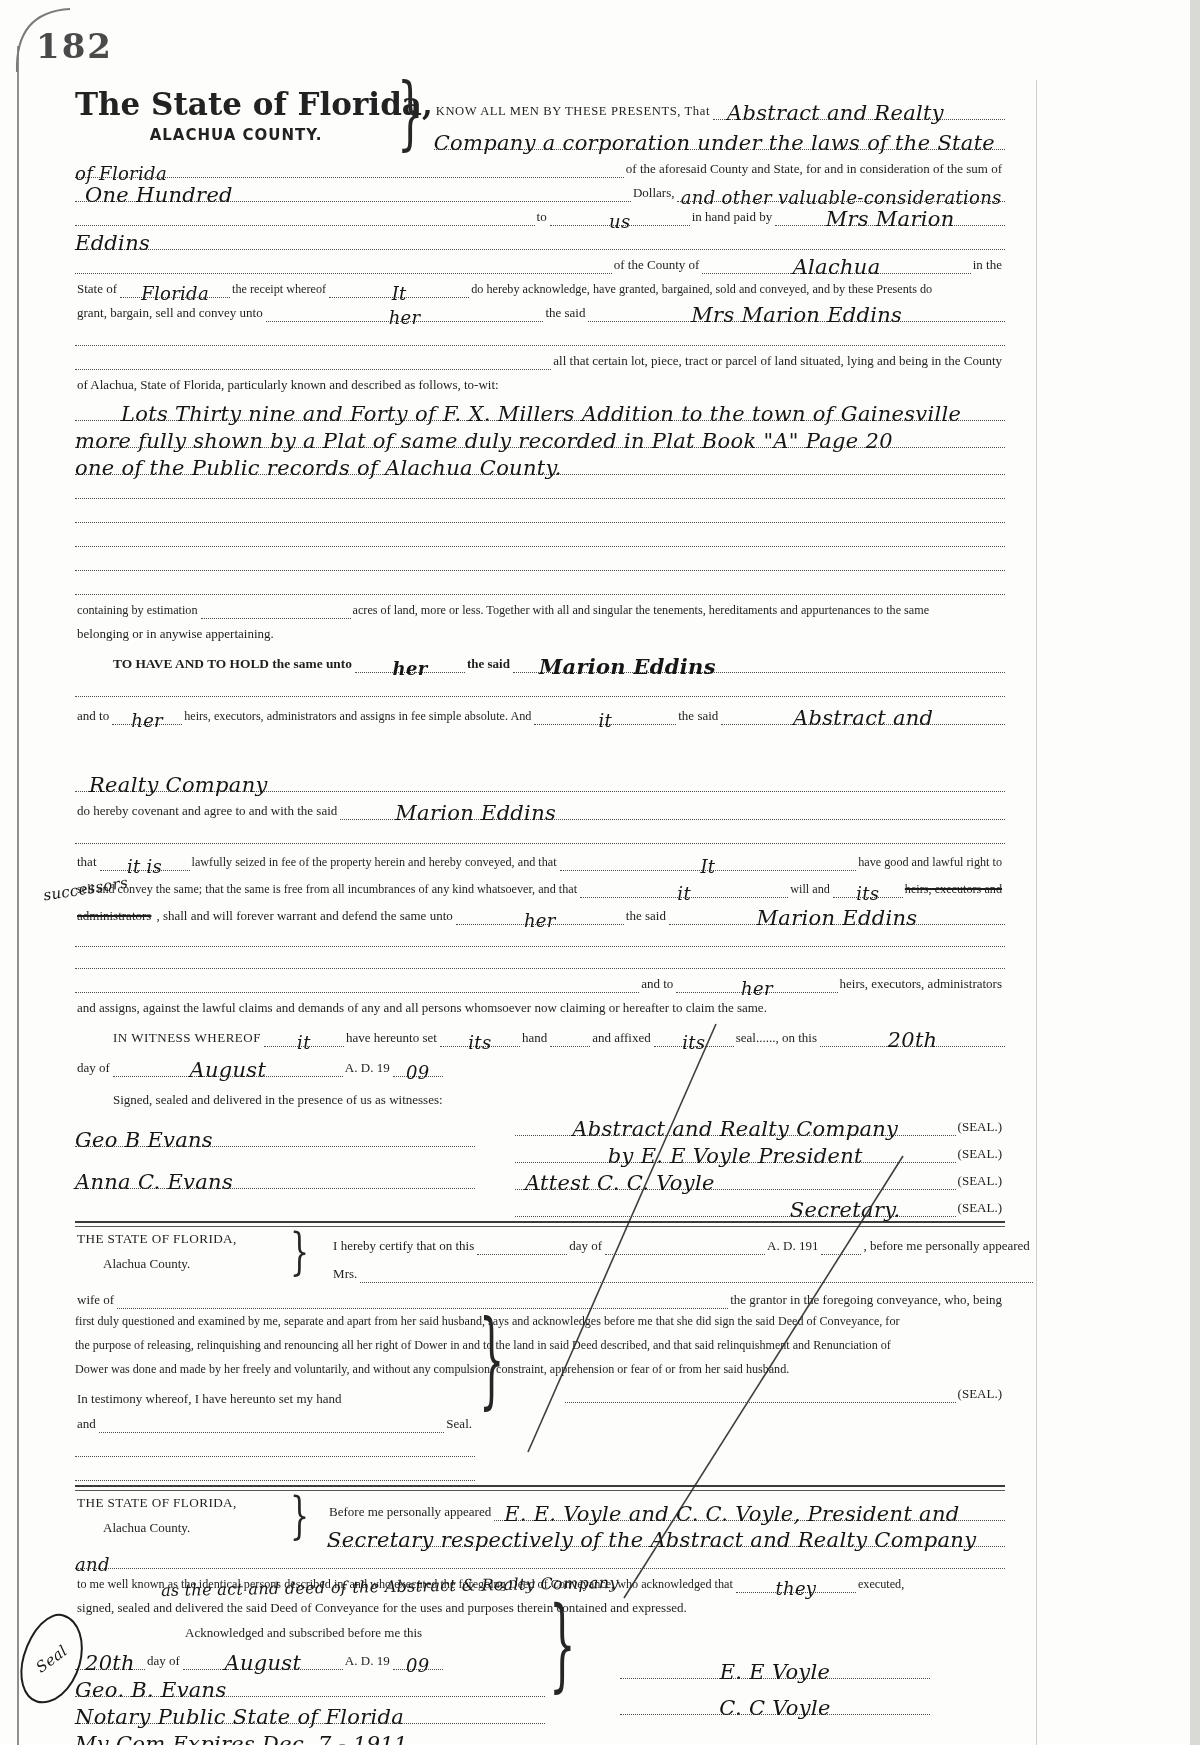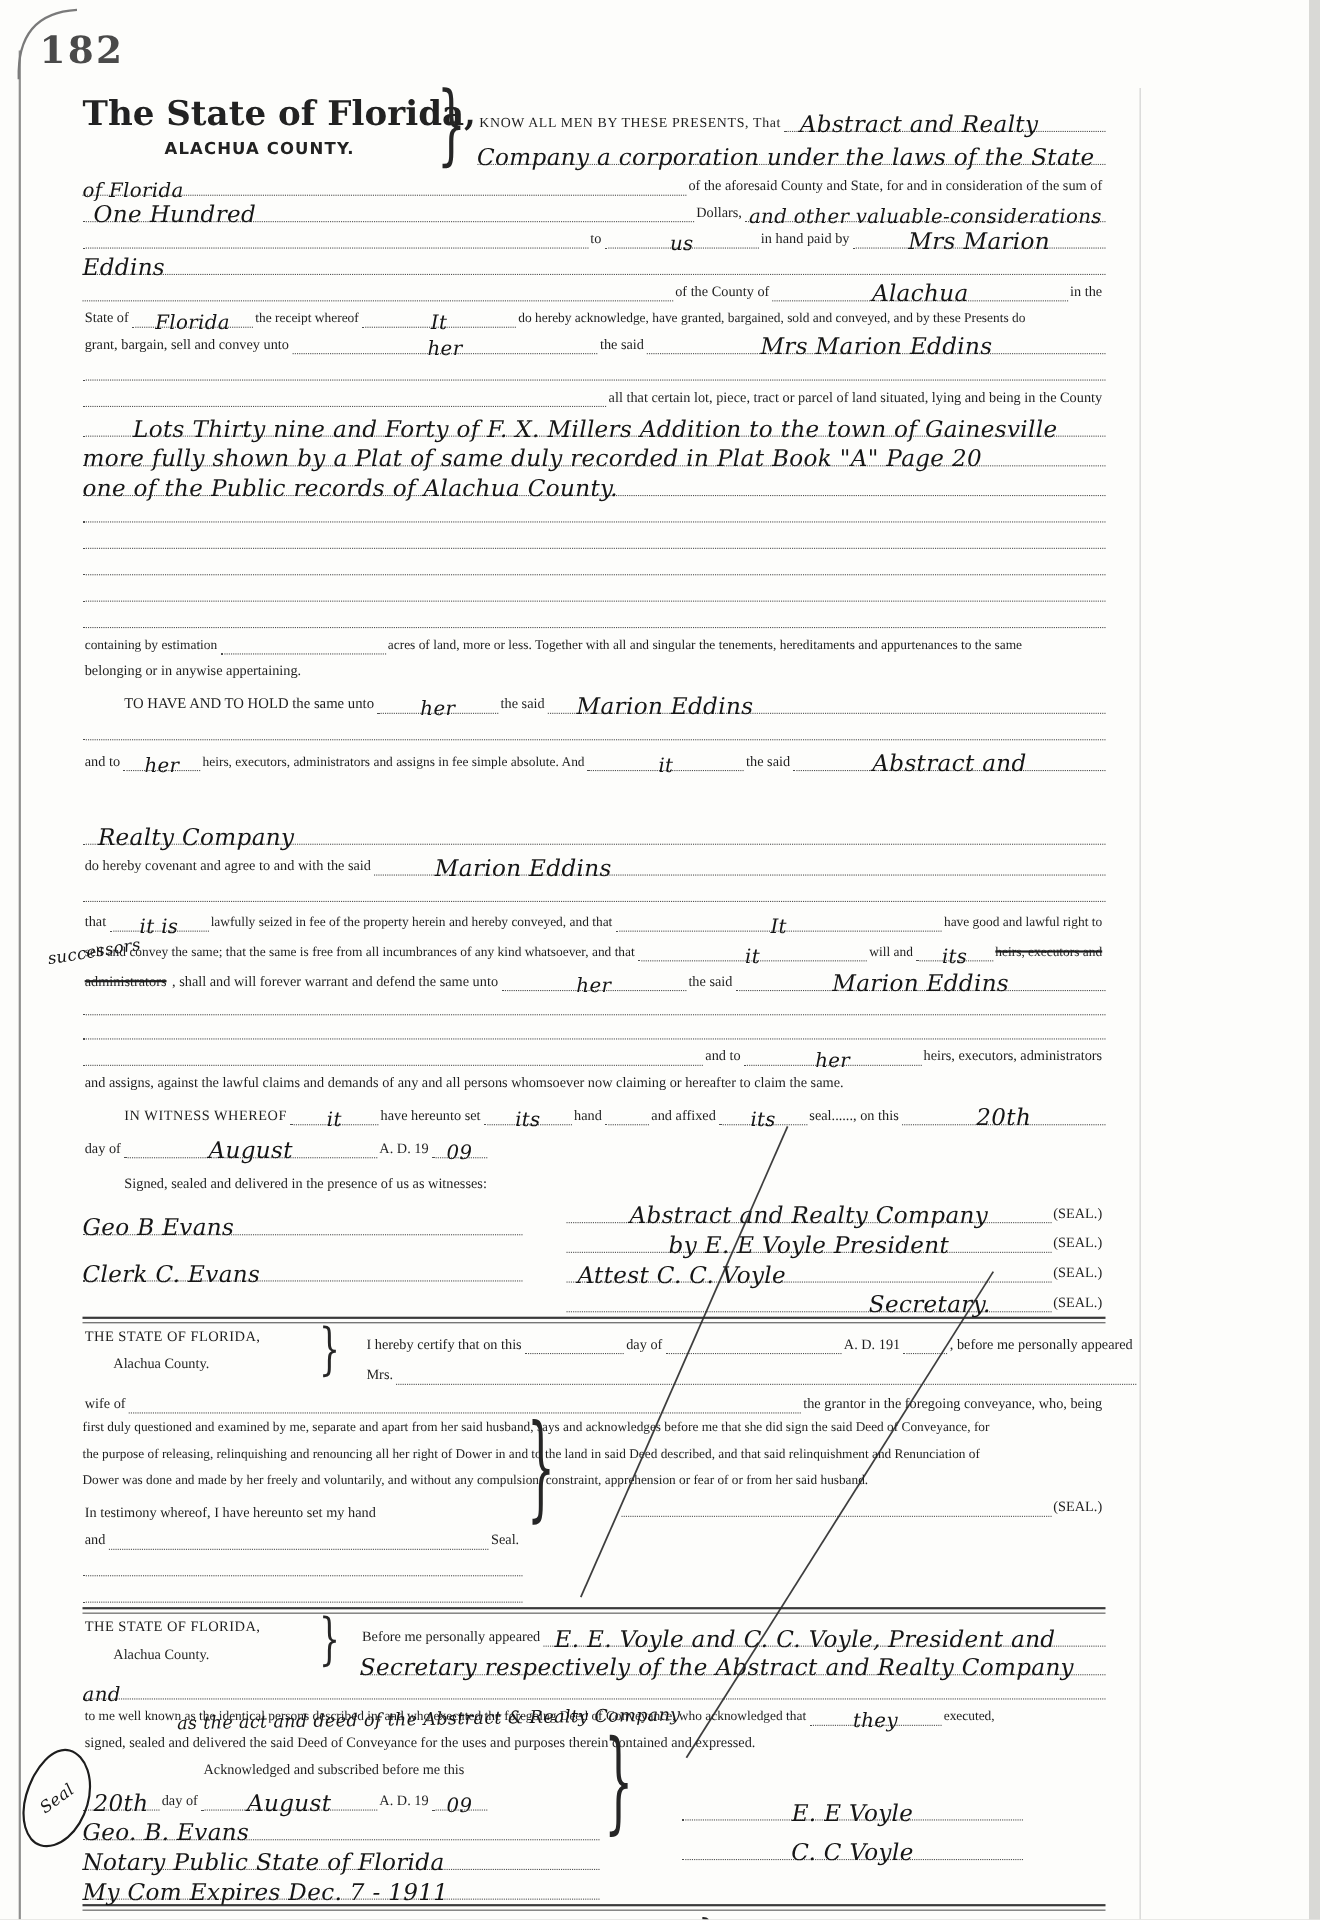--- a/index.html
+++ b/index.html
@@ -141,20 +141,24 @@
           <i class="hw big">Mrs Marion Eddins</i>
         </span>
     </div>
     <div class="fl">
         <span class="fill"></span>
       </div>
     <div class="fl">
       <span class="fill f2"></span>
       <span class="pt">all that certain lot, piece, tract or parcel of land situated, lying and being in the County</span>
     </div>
+    <div class="fl">
+      <span class="pt">of Alachua, State of Florida, particularly known and described as follows, to-wit:</span>
+      <span class="nofill"></span>
+    </div>
 
     <div class="fl" style="min-height:27px;">
       <span class="fill jl" style="padding-left:46px;">
           <i class="hw big">Lots Thirty nine and Forty of F. X. Millers Addition to the town of Gainesville</i>
         </span>
     </div>
     <div class="fl" style="min-height:27px;">
       <span class="fill jl">
           <i class="hw big">more fully shown by a Plat of same duly recorded in Plat Book "A" Page 20</i>
         </span>
@@ -183,21 +187,21 @@
     <div class="fl">
       <span class="pt sm">containing by estimation</span>
       <span class="fill w150"></span>
       <span class="pt sm">acres of land, more or less.  Together with all and singular the tenements, hereditaments and appurtenances to the same</span>
     </div>
     <div class="fl">
       <span class="pt">belonging or in anywise appertaining.</span>
       <span class="nofill"></span>
     </div>
 
-    <div class="fl" style="min-height:30px;">
+    <div class="fl" style="min-height:30px;font-weight:bold;">
       <span class="pt" style="padding-left:38px;font-size:13.4px;">TO HAVE AND TO HOLD the same unto</span>
       <span class="fill w110">
           <i class="hw">her</i>
         </span>
       <span class="pt">the said</span>
       <span class="fill jl f3" style="padding-left:26px;">
           <i class="hw big">Marion Eddins</i>
         </span>
     </div>
     <div class="fl">
@@ -324,21 +328,21 @@
 
     <div style="display:flex;">
       <div style="flex:0 0 400px;padding-right:40px;">
         <div class="fl" style="min-height:38px;">
           <span class="fill jl">
               <i class="hw big">Geo B Evans</i>
             </span>
         </div>
         <div class="fl" style="min-height:42px;">
           <span class="fill jl">
-              <i class="hw big">Clerk C. Evans</i>
+              <i class="hw big">Anna C. Evans</i>
             </span>
         </div>
       </div>
       <div style="flex:1;">
         <div class="fl" style="min-height:27px;">
           <span class="fill">
               <i class="hw big">Abstract and Realty Company</i>
             </span>
           <span class="pt">(SEAL.)</span>
         </div>

